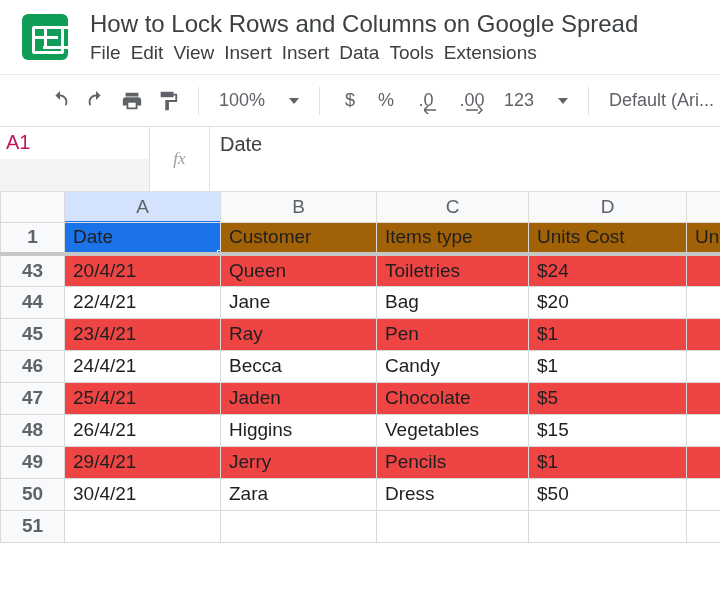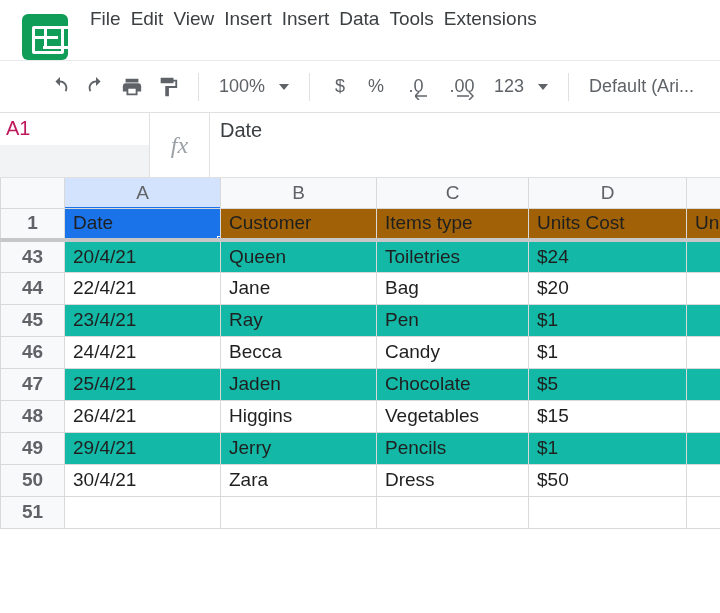--- a/index.html
+++ b/index.html
@@ -85,21 +85,21 @@
     margin: 0 10px;
   }
   .tb-btn {
     width: 32px; height: 32px;
     display: flex; align-items: center; justify-content: center;
     cursor: pointer;
     border-radius: 4px;
   }
   .tb-text {
     padding: 0 6px;
-    display: flex; align-items: center; gap: 14px;
+    display: flex; align-items: center; gap: 24px;
     cursor: pointer;
   }
   .caret {
     width: 0; height: 0;
     border-left: 5px solid transparent;
     border-right: 5px solid transparent;
     border-top: 6px solid #5f6368;
   }
   .font-name { color:#5f6368; font-size:18px; white-space: nowrap; overflow:hidden; max-width:140px; }
   
@@ -126,21 +126,21 @@
     width: 100%; height: 32px;
     background: #f1f3f4;
   }
   .fx-cell {
     width: 60px;
     border-right: 1px solid #e0e0e0;
     display: flex; align-items: center; justify-content: center;
     color: #9aa0a6;
     font-style: italic;
     font-family: Georgia, serif;
-    font-size: 24px;
+    font-size: 17px;
   }
   .formula-val {
     flex: 1;
     display: flex; align-items: flex-start;
     padding: 6px 10px;
     font-size: 20px;
     color: #3c4043;
   }
   
   .grid {
@@ -196,41 +196,42 @@
   .frozen-row td.selA {
     background: #1a73e8;
   }
   .sel-handle {
     position: absolute;
     right: -4px; bottom: -5px;
     width: 7px; height: 7px;
     background: #1a73e8;
     border: 1px solid #fff;
   }
-  tr.band td { background: #14b8a6; }
+  tr.band td { background: #ef4444; }
   
   col.c-row { width: 64px; }
   col.c-a { width: 156px; }
   col.c-b { width: 156px; }
   col.c-c { width: 152px; }
   col.c-d { width: 158px; }
   col.c-e { width: 54px; }
   
   svg.ic { width: 22px; height: 22px; fill: #5f6368; }
 </style>
 </head>
 <body>
 
 <div class="header">
   <div class="logo-wrap">
     <div class="logo">
         <div class="logo-v"></div>
       </div>
   </div>
   <div class="title-area">
+    <div class="doc-title">How to Lock Rows and Columns on Google Spread</div>
     <div class="menubar">
       <span>File</span>
       <span>Edit</span>
       <span>View</span>
       <span>Insert</span>
       <span>Insert</span>
       <span>Data</span>
       <span>Tools</span>
       <span>Extensions</span>
     </div>

